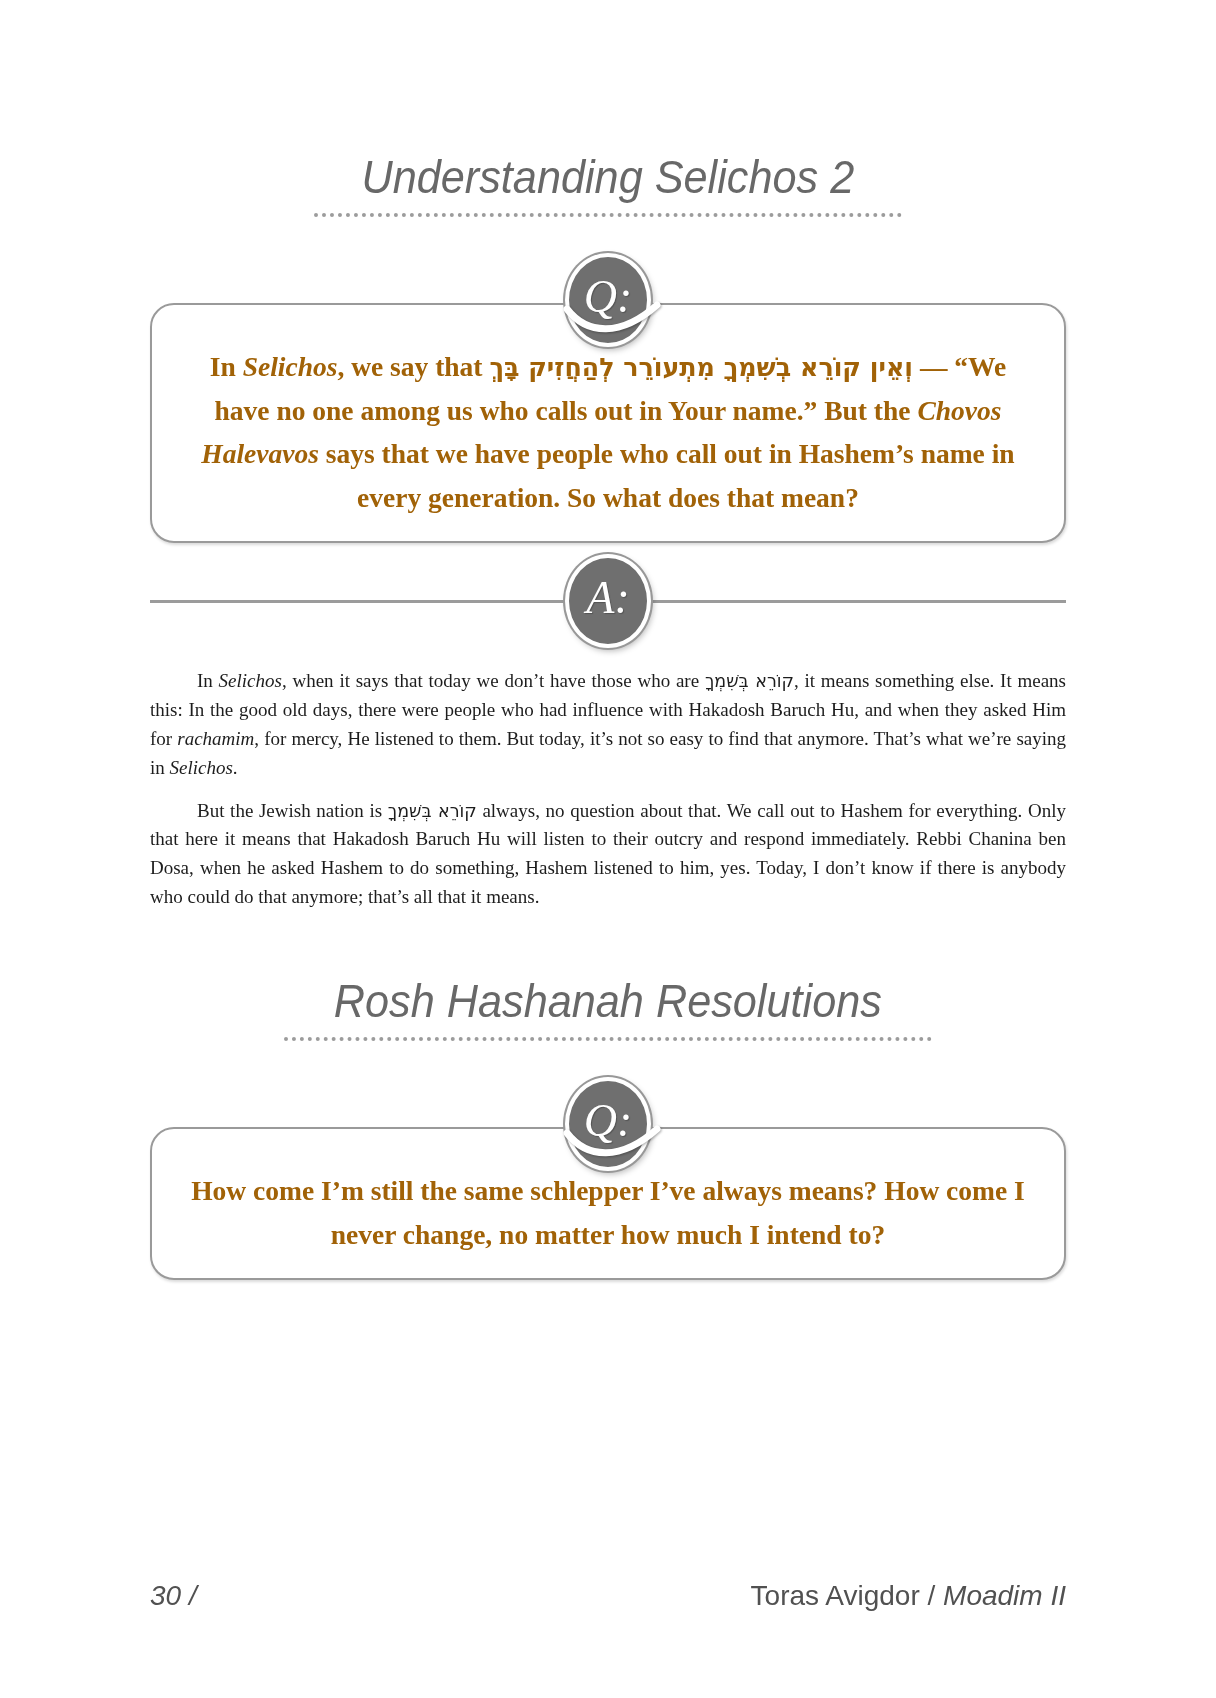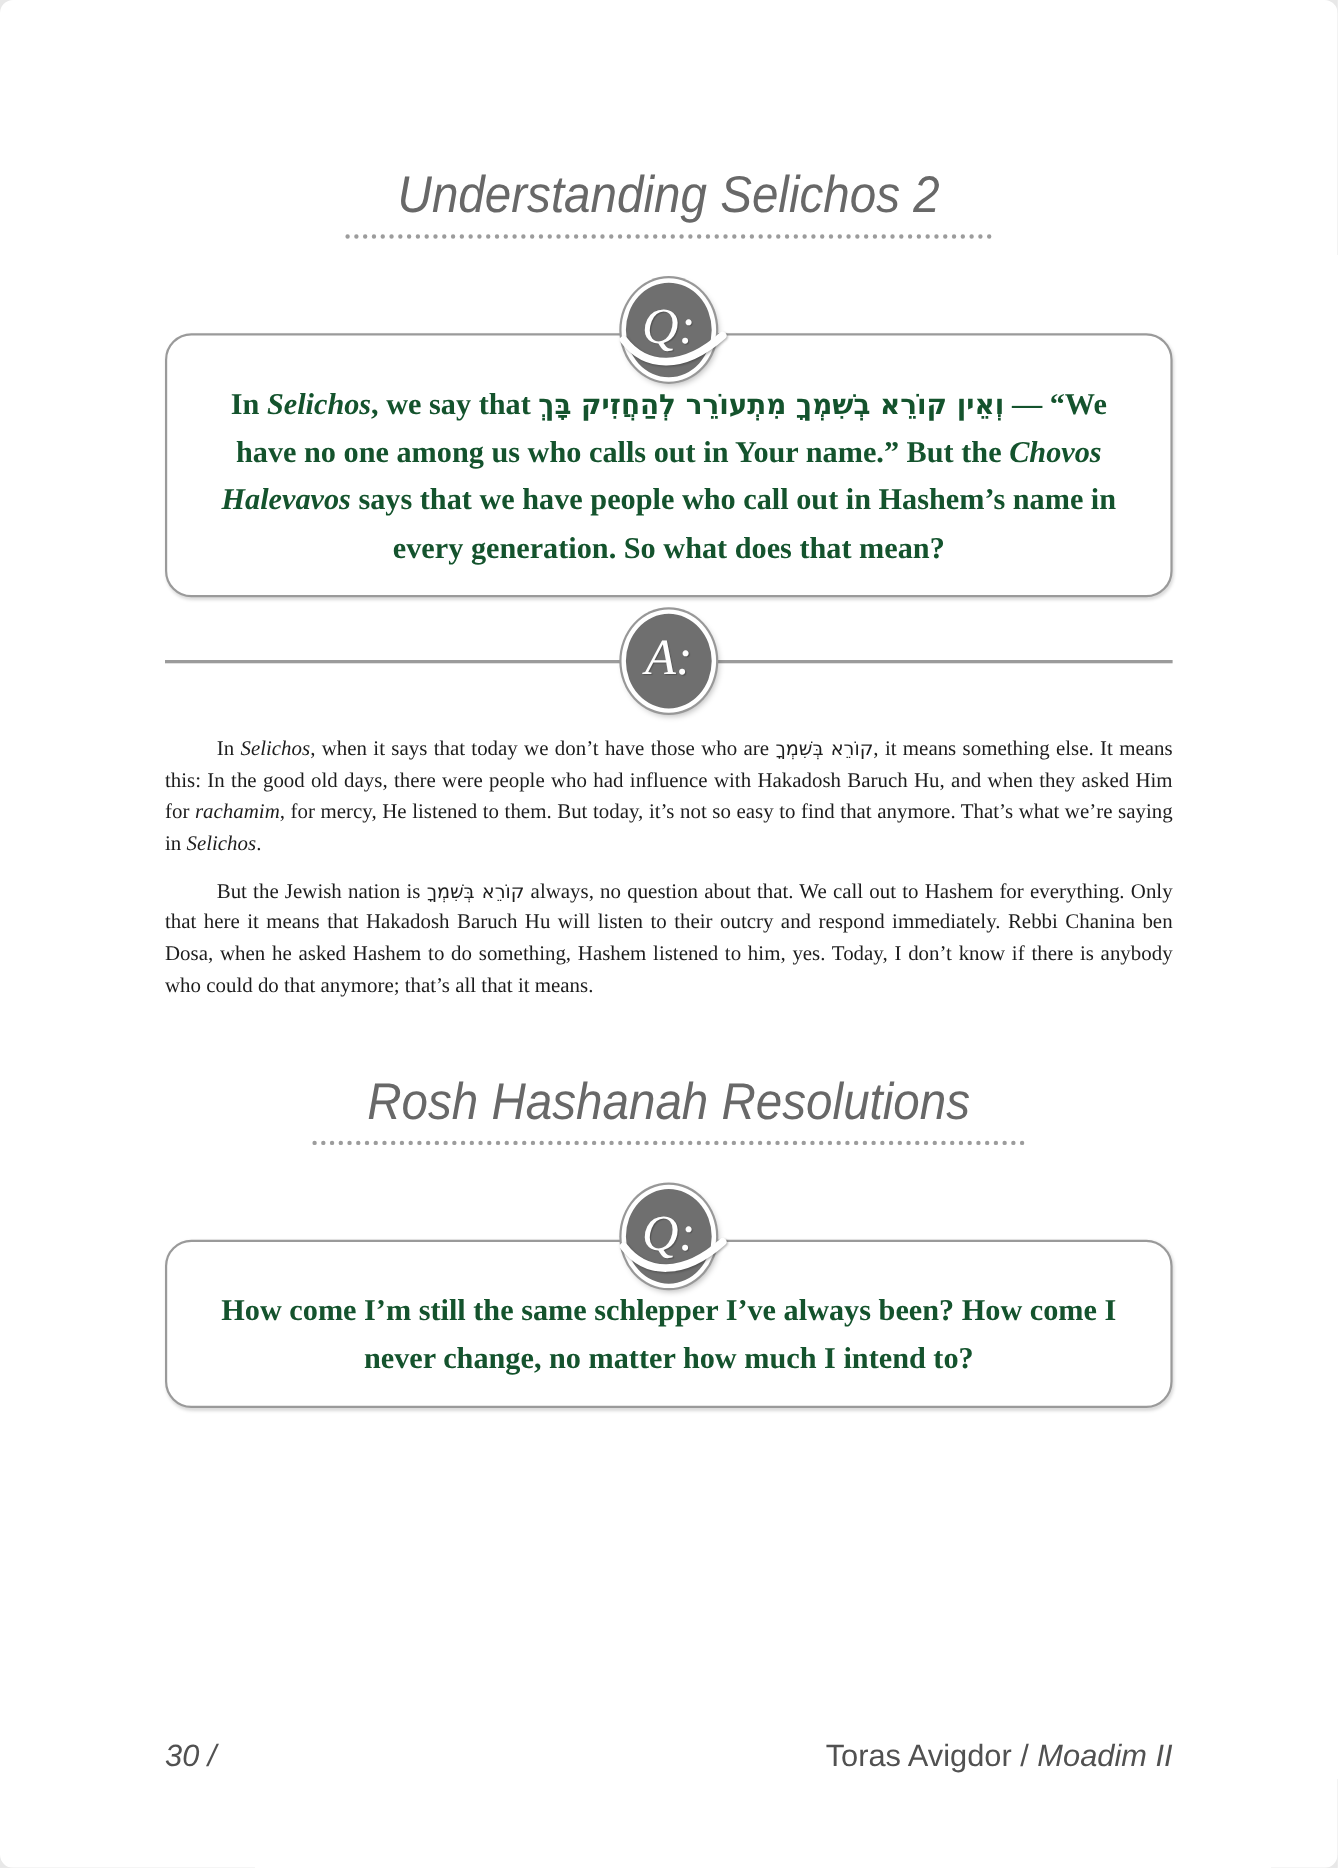--- a/index.html
+++ b/index.html
@@ -6,21 +6,20 @@
   .page {
     position:relative;
     width:1216px; height:1698px;
     margin:0 auto;
     background:#ffffff;
     font-family:"Liberation Serif", serif;
     color:#1d1d1d;
     box-sizing:border-box;
     padding:0 150px;
     overflow:hidden;
-    border-radius:12px;
   }
 
   
   .script-title { text-align:center; margin:0; }
   .script-title .underline-wrap {
     display:inline-block;
     padding:0 26px 12px;
     border-bottom:4px dotted #9c9c9c;
   }
   .script-title .txt {
@@ -73,21 +72,21 @@
     position:relative;
     border:2px solid #9a9a9a;
     border-radius:24px;
     background:#ffffff;
     box-shadow:1px 2px 3px rgba(0,0,0,.15);
     padding:40px 30px 22px;
     text-align:center;
     font-weight:700;
     font-size:27.5px;
     line-height:1.58;
-    color:#14532d;
+    color:#a16207;
     z-index:1;
   }
 
   
   .answer-sep { position:relative; height:92px; margin-top:12px; }
   .answer-sep .sep-line {
     position:absolute; left:0; right:0; top:50%;
     height:3px; margin-top:-1.5px;
     background:#9b9b9b;
   }
@@ -185,21 +184,21 @@
   </h1>
 
   <div class="qa-badge q-badge-flow">
     <svg class="swoosh" viewBox="0 0 100 42">
       <path d="M6 12 C 26 38, 60 40, 96 8" stroke="#ffffff" stroke-width="7" fill="none" stroke-linecap="round"></path>
     </svg>
     <span class="letter">Q:</span>
   </div>
 
   <div class="q-box">
-    <p style="margin:0"><span class="seg-n">How come I’m still the same schlepper I’ve always been? How come I never change, no matter how much I intend to?</span></p>
+    <p style="margin:0"><span class="seg-n">How come I’m still the same schlepper I’ve always means? How come I never change, no matter how much I intend to?</span></p>
   </div>
 
   <div class="page-footer">
     <span class="pageno">30 /</span>
     <span class="bookref"><span class="seg-n">Toras Avigdor / </span><span class="seg-i">Moadim II</span></span>
   </div>
 
 </div>
 
 </body></html>

